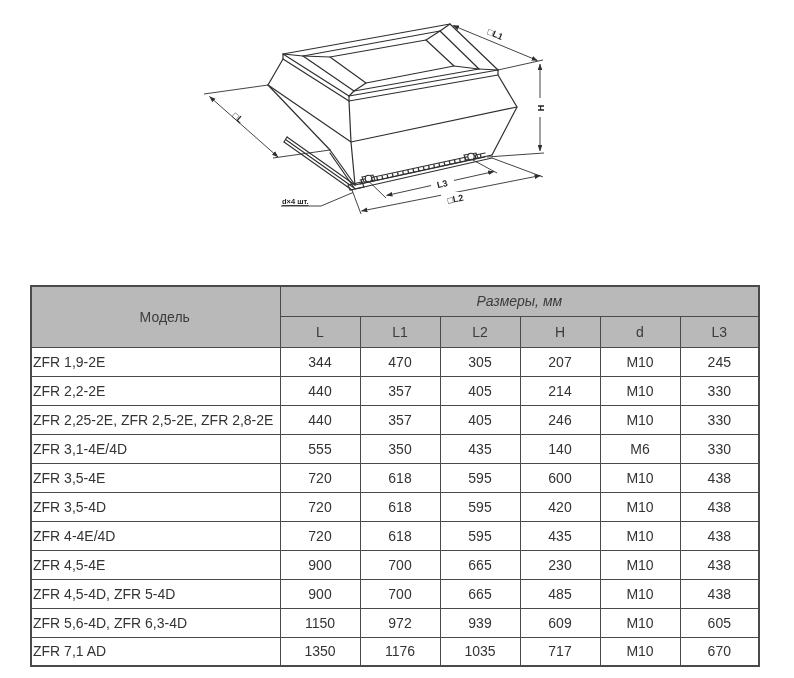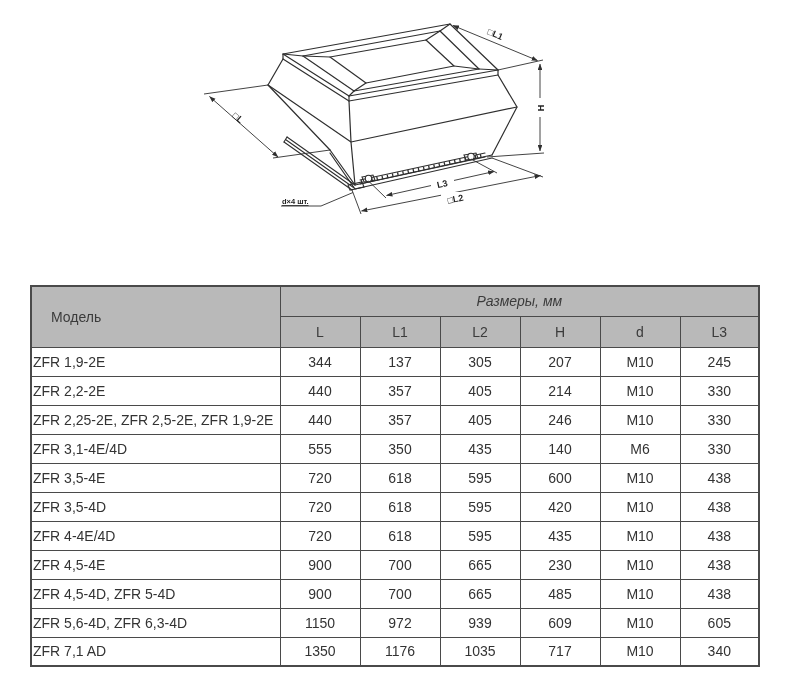--- a/index.html
+++ b/index.html
@@ -12,21 +12,21 @@
   .dim-table{
     position:absolute;left:30px;top:285px;width:728px;
     border-collapse:collapse;table-layout:fixed;
     font-size:14px;color:#333;border:2px solid #4a4a4a;
   }
   .dim-table th,.dim-table td{
     border:1px solid #4a4a4a;font-weight:normal;box-sizing:border-box;
     white-space:nowrap;overflow:hidden;
   }
   .dim-table thead th{background:#b9b9b9;color:#3b3b3b;}
-  .dim-table th.model-h{text-align:left;padding-left:19px;}
+  .dim-table th.model-h{text-align:center;padding-left:19px;}
   .dim-table th.dims-h{height:30px;text-align:center;font-style:italic;}
   .dim-table th.sub-h{height:31px;text-align:center;}
   .dim-table td{height:29px;text-align:center;background:#fff;}
   .dim-table td.model-c{text-align:left;padding-left:1px;}
   .dwg-label{font-family:"Liberation Sans",sans-serif;font-size:9px;font-weight:bold;fill:#1e1e1e;}
   .dwg-label-sm{font-family:"Liberation Sans",sans-serif;font-size:7.5px;font-weight:bold;fill:#1e1e1e;}
 </style>
 </head>
 <body>
 
@@ -152,37 +152,37 @@
         <th class="sub-h">L2</th>
         <th class="sub-h">H</th>
         <th class="sub-h">d</th>
         <th class="sub-h">L3</th>
       </tr>
     </thead>
     <tbody>
       <tr>
         <td class="model-c">ZFR 1,9-2E</td>
         <td>344</td>
-        <td>137</td>
+        <td>470</td>
         <td>305</td>
         <td>207</td>
         <td>M10</td>
         <td>245</td>
       </tr>
       <tr>
         <td class="model-c">ZFR 2,2-2E</td>
         <td>440</td>
         <td>357</td>
         <td>405</td>
         <td>214</td>
         <td>M10</td>
         <td>330</td>
       </tr>
       <tr>
-        <td class="model-c">ZFR 2,25-2E, ZFR 2,5-2E, ZFR 1,9-2E</td>
+        <td class="model-c">ZFR 2,25-2E, ZFR 2,5-2E, ZFR 2,8-2E</td>
         <td>440</td>
         <td>357</td>
         <td>405</td>
         <td>246</td>
         <td>M10</td>
         <td>330</td>
       </tr>
       <tr>
         <td class="model-c">ZFR 3,1-4E/4D</td>
         <td>555</td>
@@ -246,17 +246,17 @@
         <td>M10</td>
         <td>605</td>
       </tr>
       <tr>
         <td class="model-c">ZFR 7,1 AD</td>
         <td>1350</td>
         <td>1176</td>
         <td>1035</td>
         <td>717</td>
         <td>M10</td>
-        <td>340</td>
+        <td>670</td>
       </tr>
     </tbody>
   </table>
 </div>
 
 </body></html>

